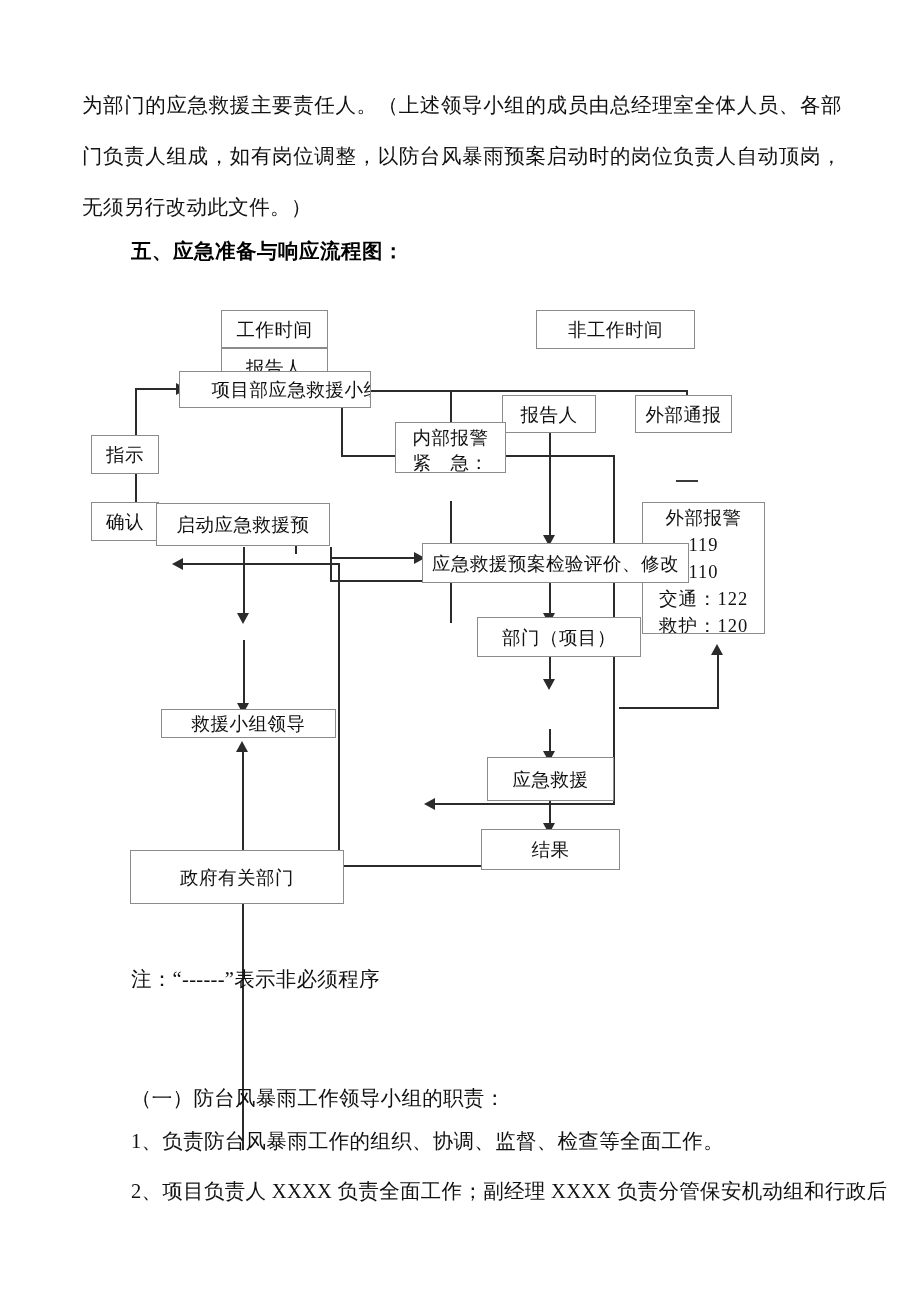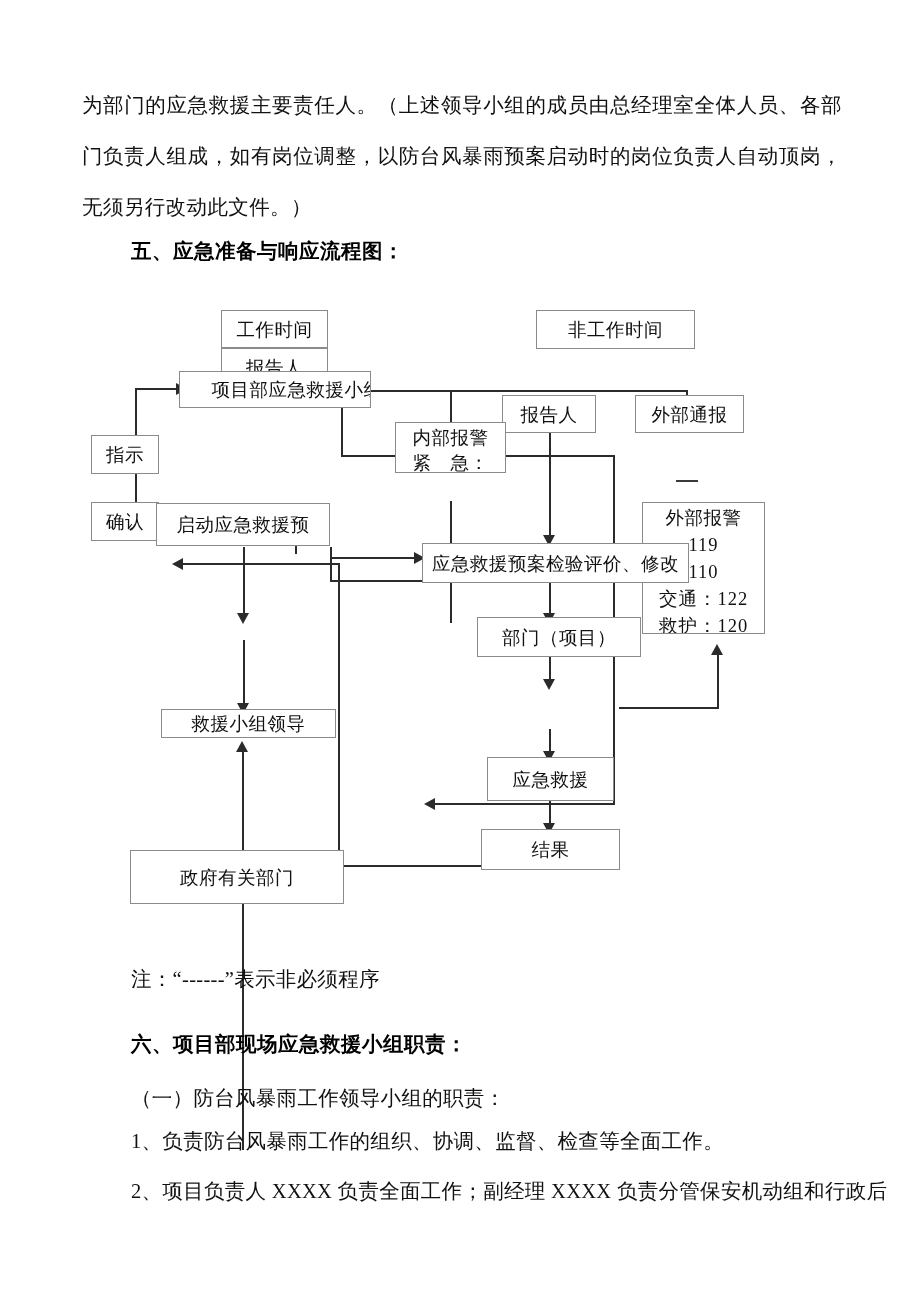--- a/index.html
+++ b/index.html
@@ -214,21 +214,21 @@
     <div class="fbox" style="left:221px; top:15px; width:107px; height:38px;">工作时间</div>
 
     <div class="fbox" style="left:221px; top:53px; width:107px; height:38px;">报告人</div>
 
     <div class="fbox" style="left:179px; top:76px; width:192px; height:37px;padding-left:44px;">项目部应急救援小组</div>
 
     <div class="fbox" style="left:536px; top:15px; width:159px; height:39px;">非工作时间</div>
 
     <div class="fbox" style="left:502px; top:100px; width:94px; height:38px;">报告人</div>
 
-    <div class="fbox" style="left:635px; top:100px; width:109px; height:38px;">外部通报</div>
+    <div class="fbox" style="left:635px; top:100px; width:97px; height:38px;">外部通报</div>
 
     <div class="fbox" style="left:91px; top:140px; width:68px; height:39px;">指示</div>
 
     <div class="fbox" style="left:91px; top:207px; width:68px; height:39px;">确认</div>
 
     <div class="fbox multi" style="left:395px; top:127px; width:111px; height:51px;">
       <span class="ln">内部报警</span>
       <span class="ln">紧　急：</span>
 
     </div>
@@ -253,21 +253,20 @@
     <div class="fbox" style="left:481px; top:534px; width:139px; height:41px;">结果</div>
 
     <div class="fbox" style="left:161px; top:414px; width:175px; height:29px;">救援小组领导</div>
 
     <div class="fbox" style="left:130px; top:555px; width:214px; height:54px;">政府有关部门</div>
 
   </div>
 
   <div class="line-text note-line">注：“------”表示非必须程序</div>
 
-  <div class="heading h-six">六、项目部现场应急救援小组职责：</div>
 
   <div class="line-text sub-a">（一）防台风暴雨工作领导小组的职责：</div>
 
   <div class="line-text item-1">1、负责防台风暴雨工作的组织、协调、监督、检查等全面工作。</div>
 
   <div class="line-text item-2">2、项目负责人 XXXX 负责全面工作；副经理 XXXX 负责分管保安机动组和行政后</div>
 
 </div>
 
 </body></html>

